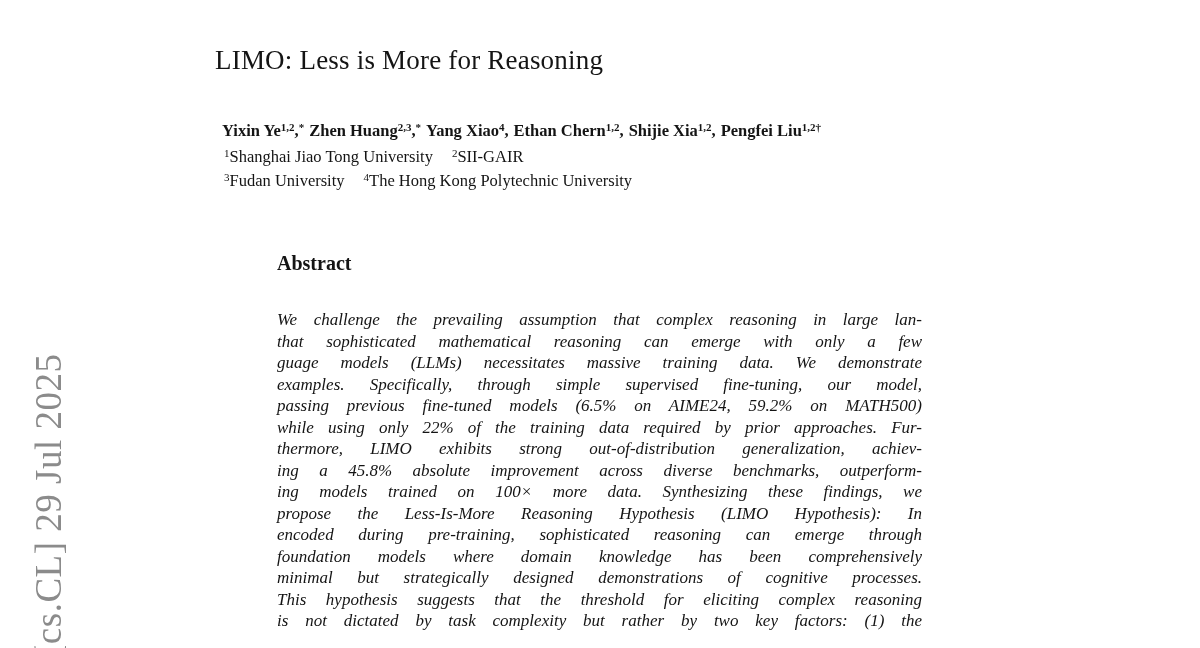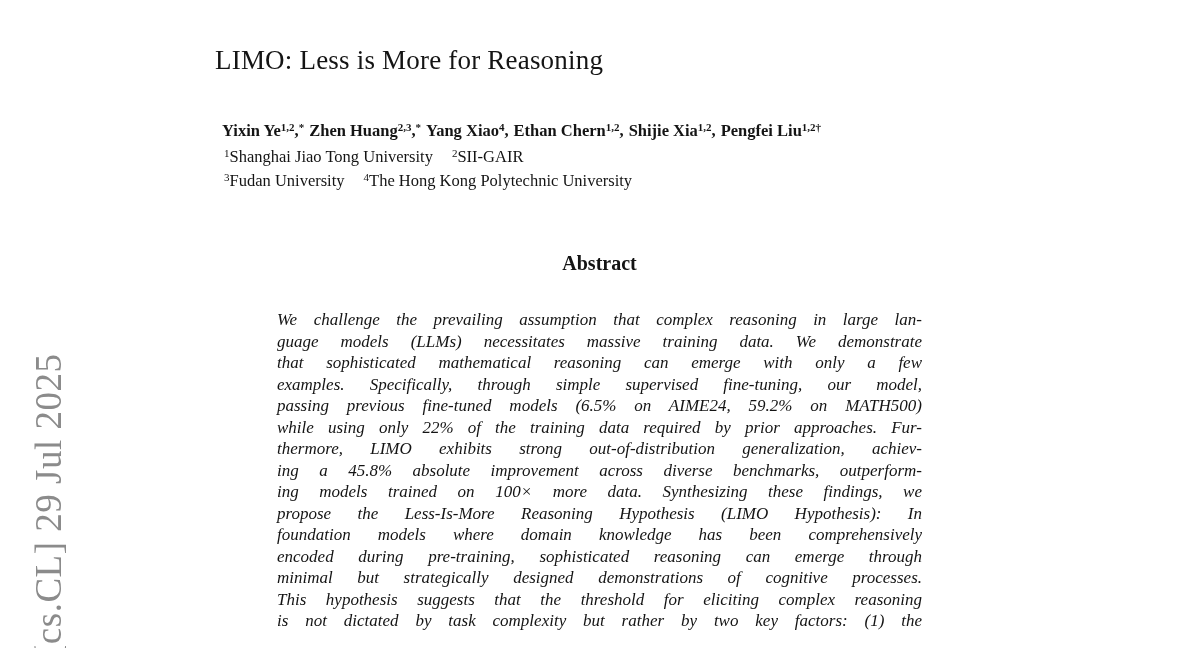--- a/index.html
+++ b/index.html
@@ -63,21 +63,21 @@
   .affil1 { top: 146px; }
   .affil2 { top: 170px; }
   .affil-item { display: inline; }
   .affil-item.second { margin-left: 19px; }
   .abstract-heading {
     position: absolute;
     left: 277px;
     top: 251px;
     width: 645px;
     margin: 0;
-    text-align: center;
+    text-align: left;
     font-size: 20px;
     line-height: 24px;
     font-weight: bold;
   }
   .abstract {
     position: absolute;
     left: 277px;
     top: 309px;
     width: 645px;
     font-size: 17px;
@@ -104,29 +104,29 @@
   <div class="authors"><span class="author"><span>Yixin Ye</span><sup class="sp">1,2</sup><span>,</span><sup class="sp">*</sup></span><span class="author"><span>Zhen Huang</span><sup class="sp">2,3</sup><span>,</span><sup class="sp">*</sup></span><span class="author"><span>Yang Xiao</span><sup class="sp">4</sup><span>,</span></span><span class="author"><span>Ethan Chern</span><sup class="sp">1,2</sup><span>,</span></span><span class="author"><span>Shijie Xia</span><sup class="sp">1,2</sup><span>,</span></span><span class="author"><span>Pengfei Liu</span><sup class="sp">1,2†</sup></span></div>
 
   <div class="affil affil1"><span class="affil-item"><sup class="sp">1</sup><span>Shanghai Jiao Tong University</span></span><span class="affil-item second"><sup class="sp">2</sup><span>SII-GAIR</span></span></div>
 
   <div class="affil affil2"><span class="affil-item"><sup class="sp">3</sup><span>Fudan University</span></span><span class="affil-item second"><sup class="sp">4</sup><span>The Hong Kong Polytechnic University</span></span></div>
 
   <h2 class="abstract-heading">Abstract</h2>
 
   <div class="abstract">
     <div class="abs-line">We challenge the prevailing assumption that complex reasoning in large lan-</div>
+    <div class="abs-line">that sophisticated mathematical reasoning can emerge with only a few</div>
     <div class="abs-line">guage models (LLMs) necessitates massive training data. We demonstrate</div>
-    <div class="abs-line">that sophisticated mathematical reasoning can emerge with only a few</div>
     <div class="abs-line">examples. Specifically, through simple supervised fine-tuning, our model,</div>
     <div class="abs-line">passing previous fine-tuned models (6.5% on AIME24, 59.2% on MATH500)</div>
     <div class="abs-line">while using only 22% of the training data required by prior approaches. Fur-</div>
     <div class="abs-line">thermore, LIMO exhibits strong out-of-distribution generalization, achiev-</div>
     <div class="abs-line">ing a 45.8% absolute improvement across diverse benchmarks, outperform-</div>
     <div class="abs-line">ing models trained on 100× more data. Synthesizing these findings, we</div>
     <div class="abs-line">propose the Less-Is-More Reasoning Hypothesis (LIMO Hypothesis): In</div>
+    <div class="abs-line">encoded during pre-training, sophisticated reasoning can emerge through</div>
     <div class="abs-line">foundation models where domain knowledge has been comprehensively</div>
-    <div class="abs-line">encoded during pre-training, sophisticated reasoning can emerge through</div>
     <div class="abs-line">minimal but strategically designed demonstrations of cognitive processes.</div>
     <div class="abs-line">This hypothesis suggests that the threshold for eliciting complex reasoning</div>
     <div class="abs-line">is not dictated by task complexity but rather by two key factors: (1) the</div>
   </div>
 
 </div>
 
 </body></html>

